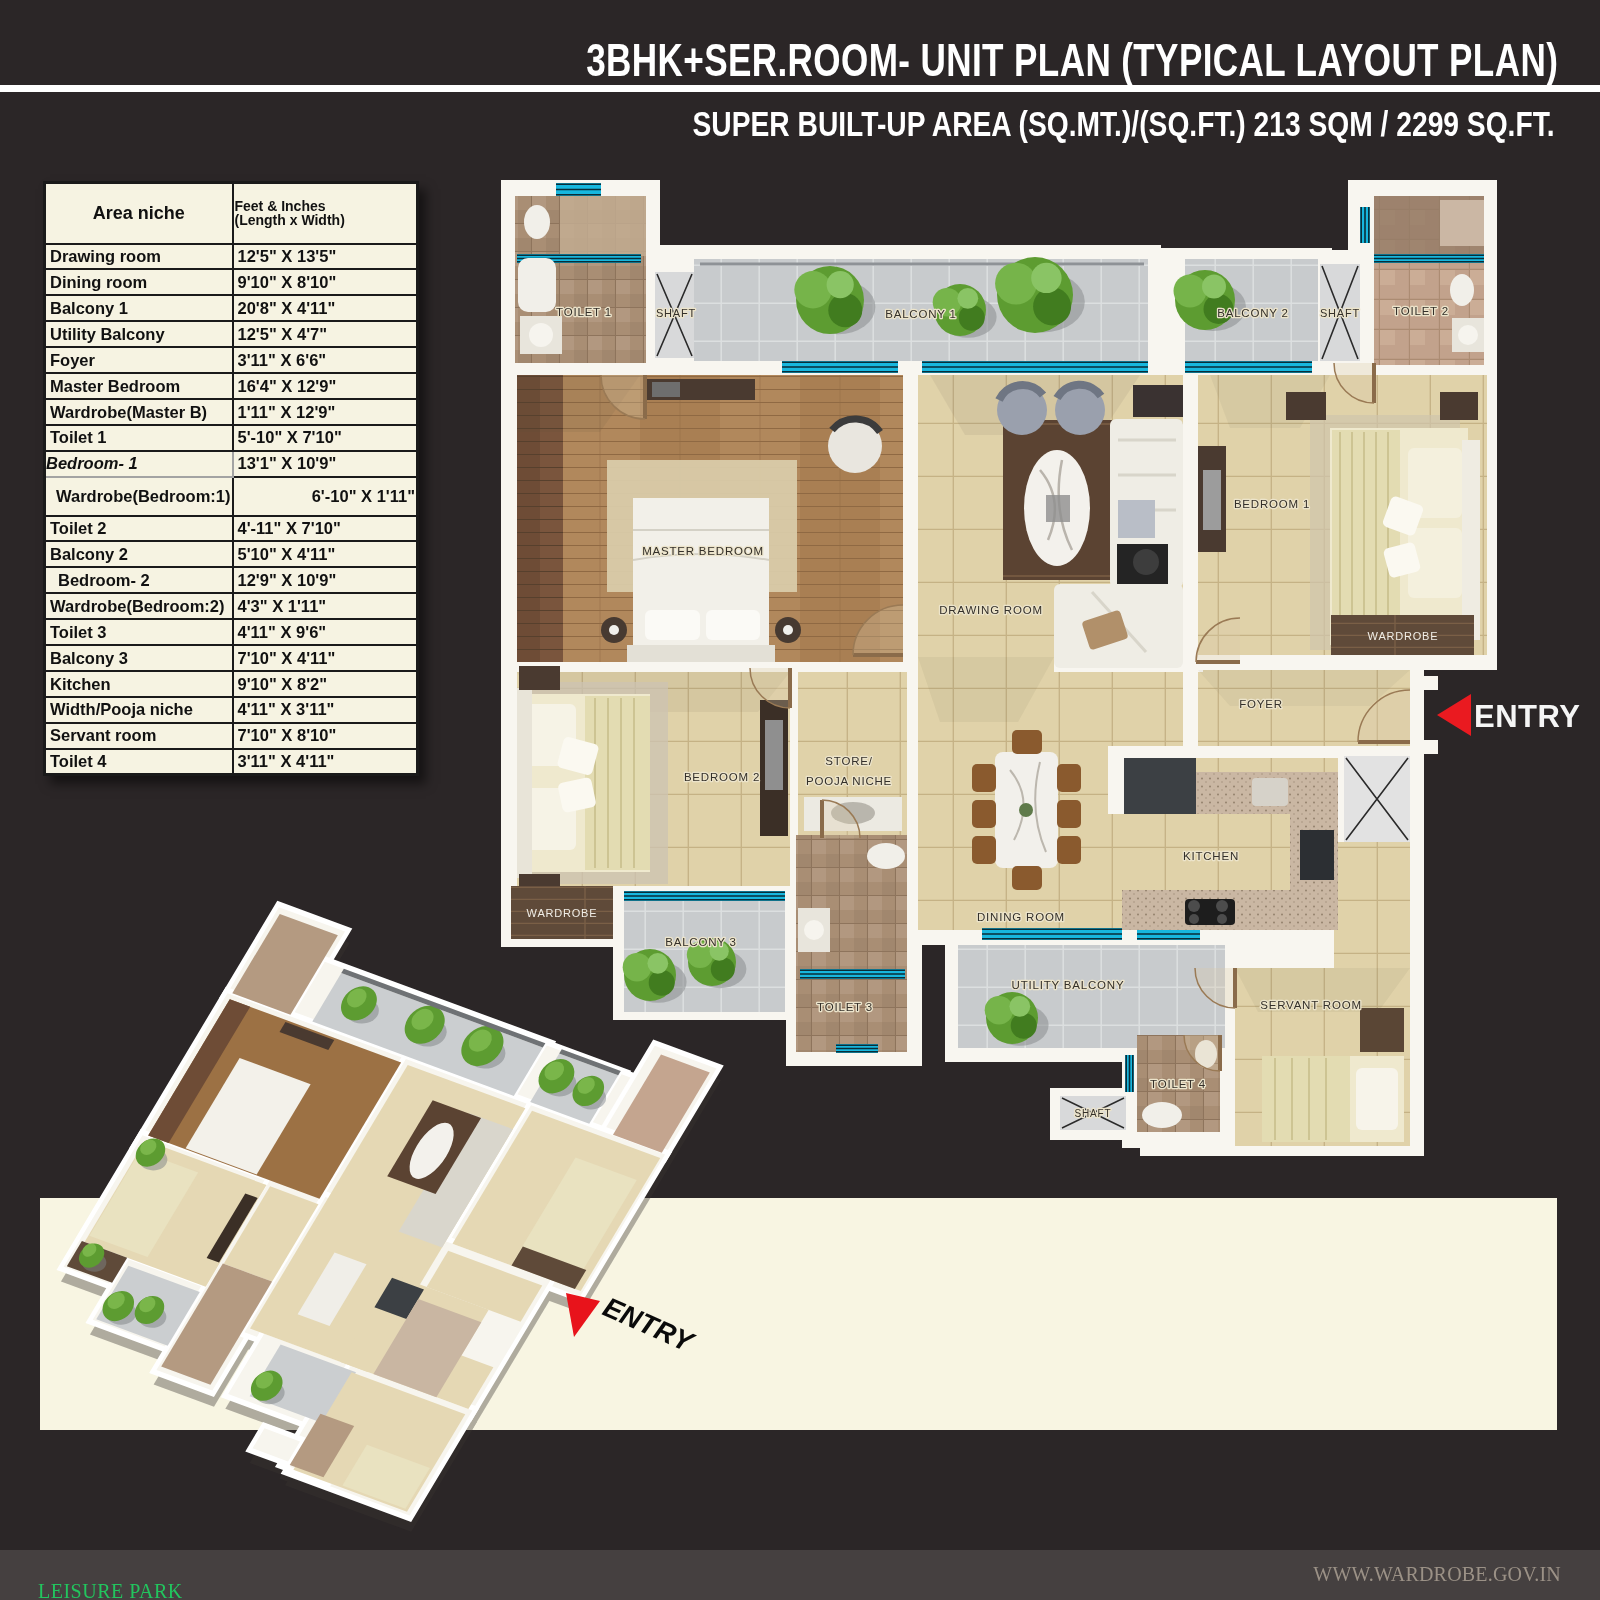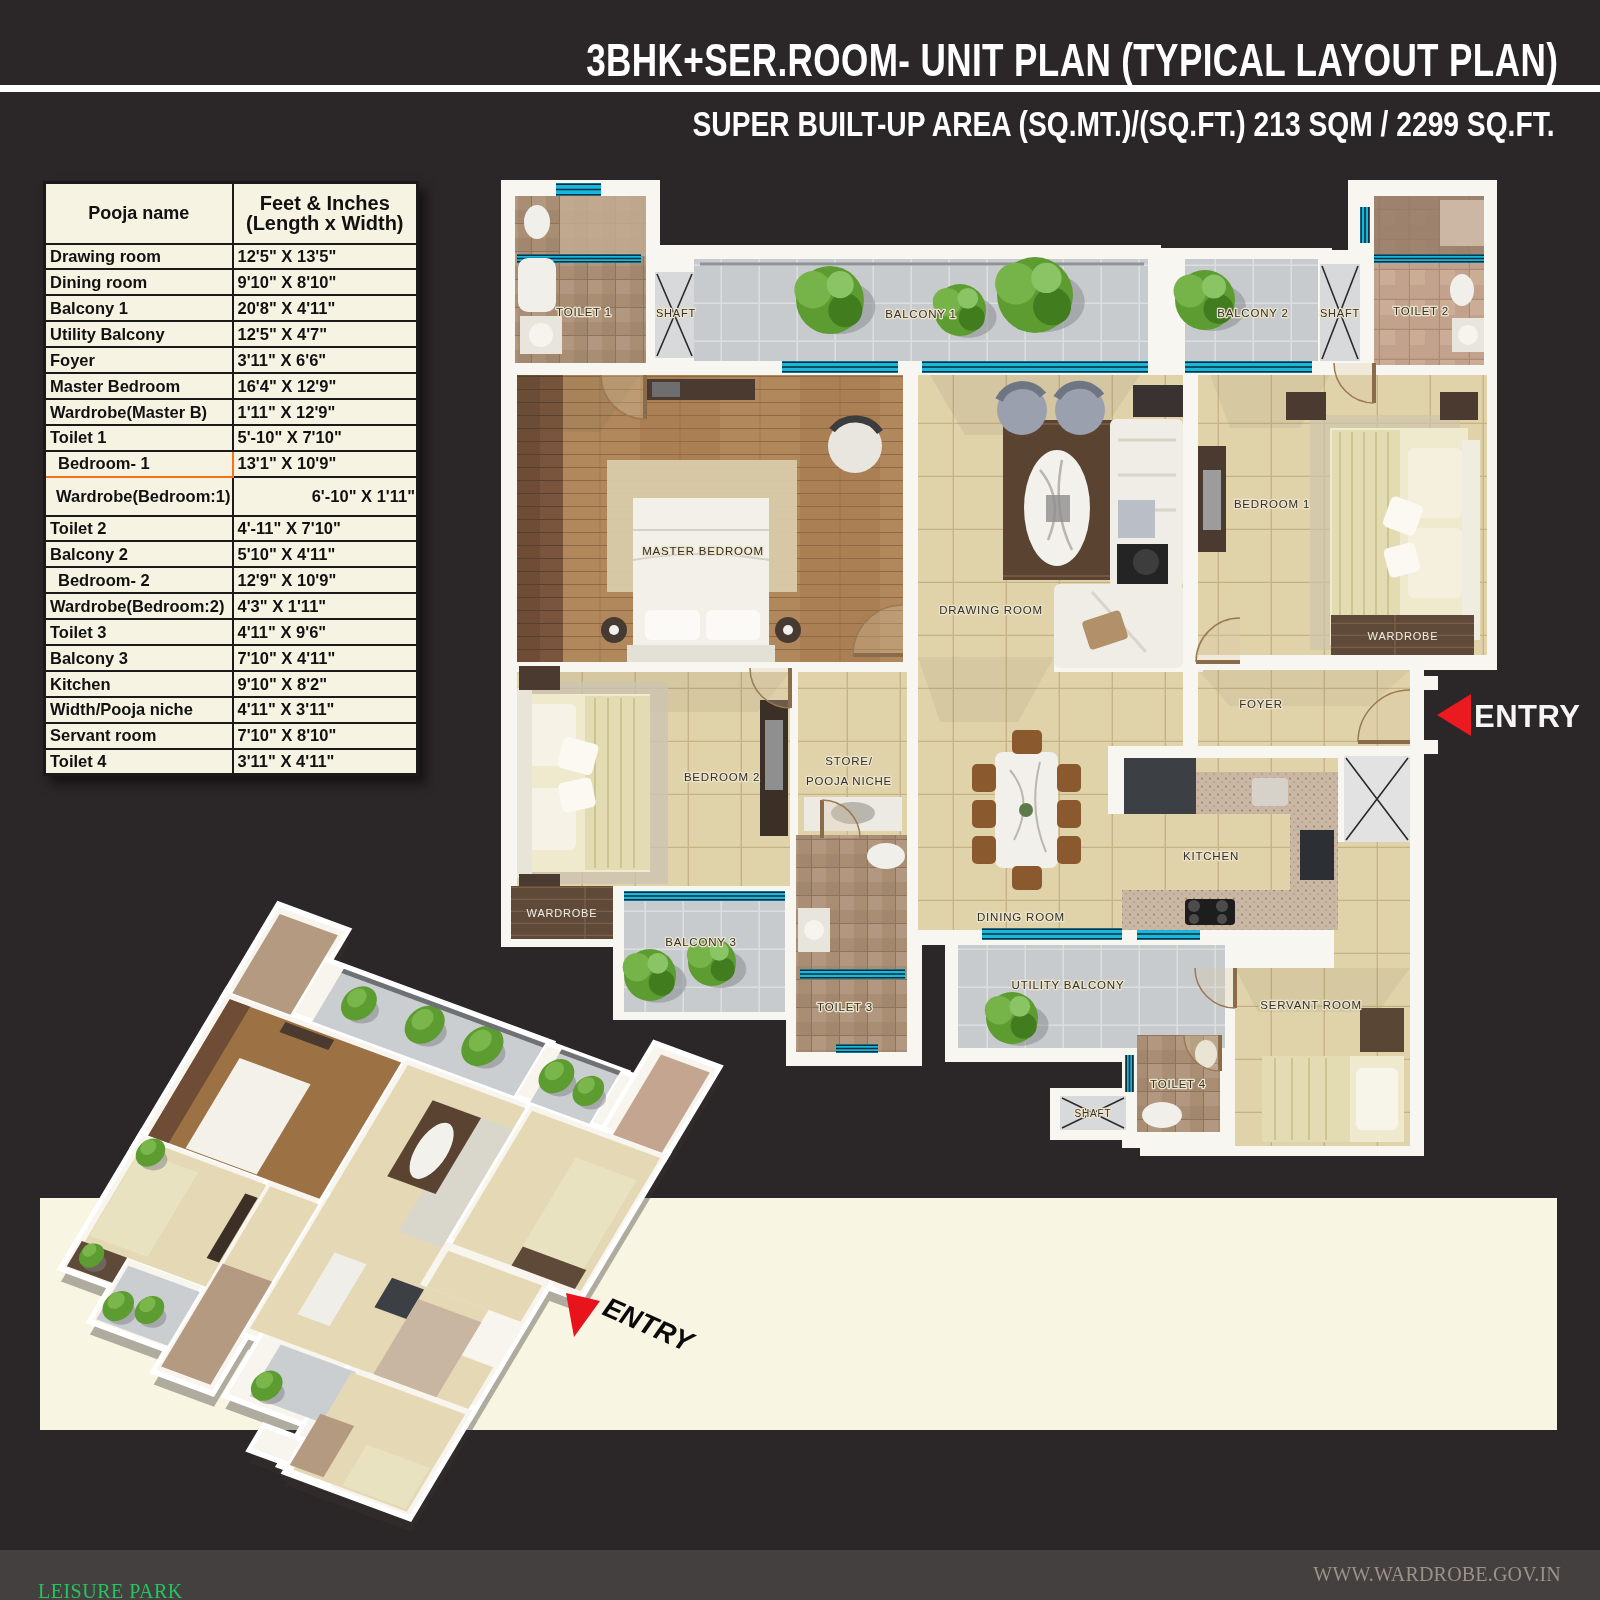--- a/index.html
+++ b/index.html
@@ -22,22 +22,22 @@
 
 <table class="abs" style="left:43px;top:181px;width:373px;height:579px;border-collapse:collapse;
      background:#f6f3e2;border:3px solid #1a1a1a;table-layout:fixed;box-shadow:7px 8px 10px rgba(0,0,0,0.5);
      font-size:16.5px;font-weight:bold;color:#111;line-height:1;">
   <colgroup>
       <col style="width:188px">
       <col style="width:185px">
     </colgroup>
   <tbody>
       <tr style="height:61px;">
-    <td style="border:2px solid #1a1a1a;text-align:center;vertical-align:middle;font-size:18px;">Pooja name</td>
-    <td style="border:2px solid #1a1a1a;text-align:center;vertical-align:middle;font-size:20px;">Feet &amp; Inches<br>(Length x Width)</td>
+    <td style="border:2px solid #1a1a1a;text-align:center;vertical-align:middle;font-size:18px;">Area niche</td>
+    <td style="border:2px solid #1a1a1a;vertical-align:middle;font-size:14px;">Feet &amp; Inches<br>(Length x Width)</td>
   </tr>
   <tr style="height:25.9px;">
         <td style="border:2px solid #1a1a1a;padding-left:4px;">Drawing room</td>
         <td style="border:2px solid #1a1a1a;padding-left:4px;">12'5" X 13'5"</td>
       </tr>
   <tr style="height:25.9px;">
         <td style="border:2px solid #1a1a1a;padding-left:4px;">Dining room</td>
         <td style="border:2px solid #1a1a1a;padding-left:4px;">9'10" X 8'10"</td>
       </tr>
   <tr style="height:25.9px;">
@@ -58,21 +58,21 @@
       </tr>
   <tr style="height:25.9px;">
         <td style="border:2px solid #1a1a1a;padding-left:4px;">Wardrobe(Master B)</td>
         <td style="border:2px solid #1a1a1a;padding-left:4px;">1'11" X 12'9"</td>
       </tr>
   <tr style="height:25.9px;">
         <td style="border:2px solid #1a1a1a;padding-left:4px;">Toilet 1</td>
         <td style="border:2px solid #1a1a1a;padding-left:4px;">5'-10" X 7'10"</td>
       </tr>
   <tr style="height:25.9px;">
-        <td style="border:2px solid #f97316;padding-left:12px;">Bedroom- 1</td>
+        <td style="border:2px solid #a3a3a3;padding-left:0;font-style:italic;">Bedroom- 1</td>
         <td style="border:2px solid #1a1a1a;padding-left:4px;">13'1" X 10'9"</td>
       </tr>
   <tr style="height:39px;text-align:right;">
         <td style="border:2px solid #1a1a1a;padding-left:4px;">Wardrobe(Bedroom:1)</td>
         <td style="border:2px solid #1a1a1a;padding-left:4px;">6'-10" X 1'11"</td>
       </tr>
   <tr style="height:25.9px;">
         <td style="border:2px solid #1a1a1a;padding-left:4px;">Toilet 2</td>
         <td style="border:2px solid #1a1a1a;padding-left:4px;">4'-11" X 7'10"</td>
       </tr>

